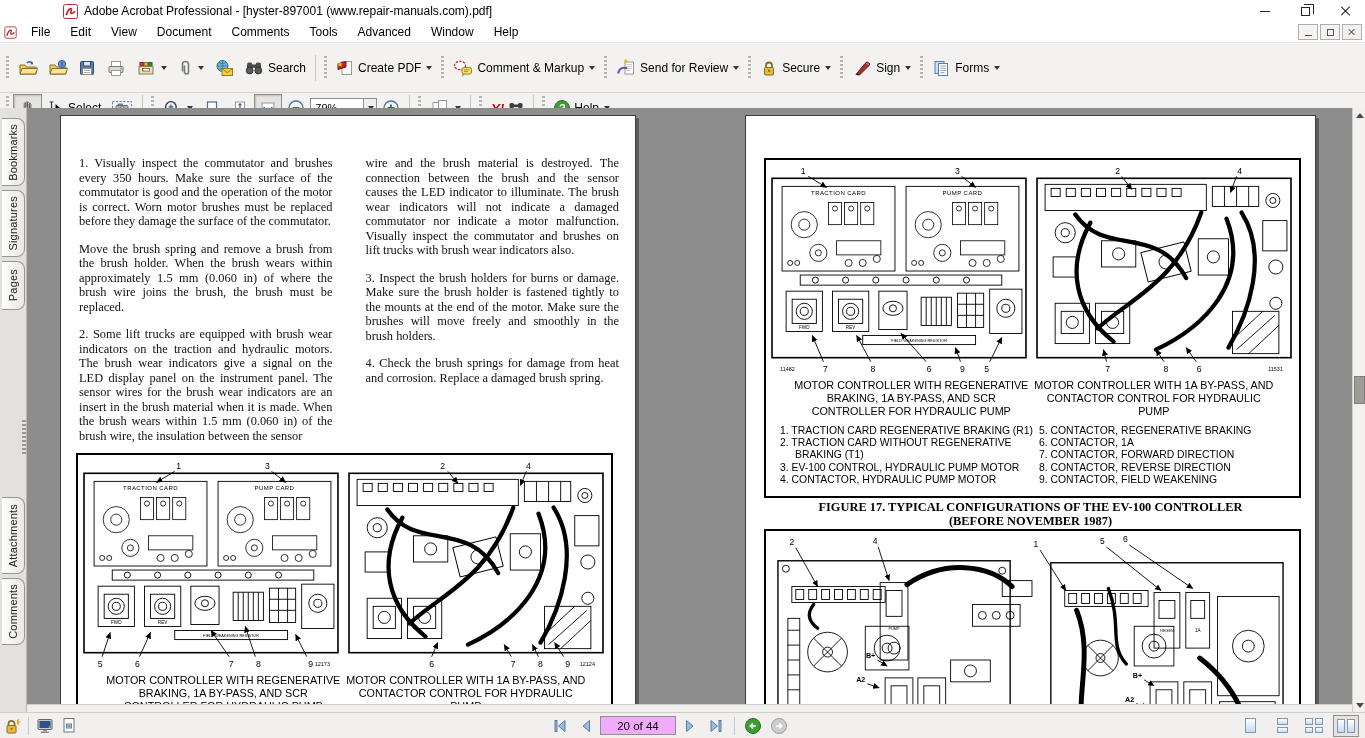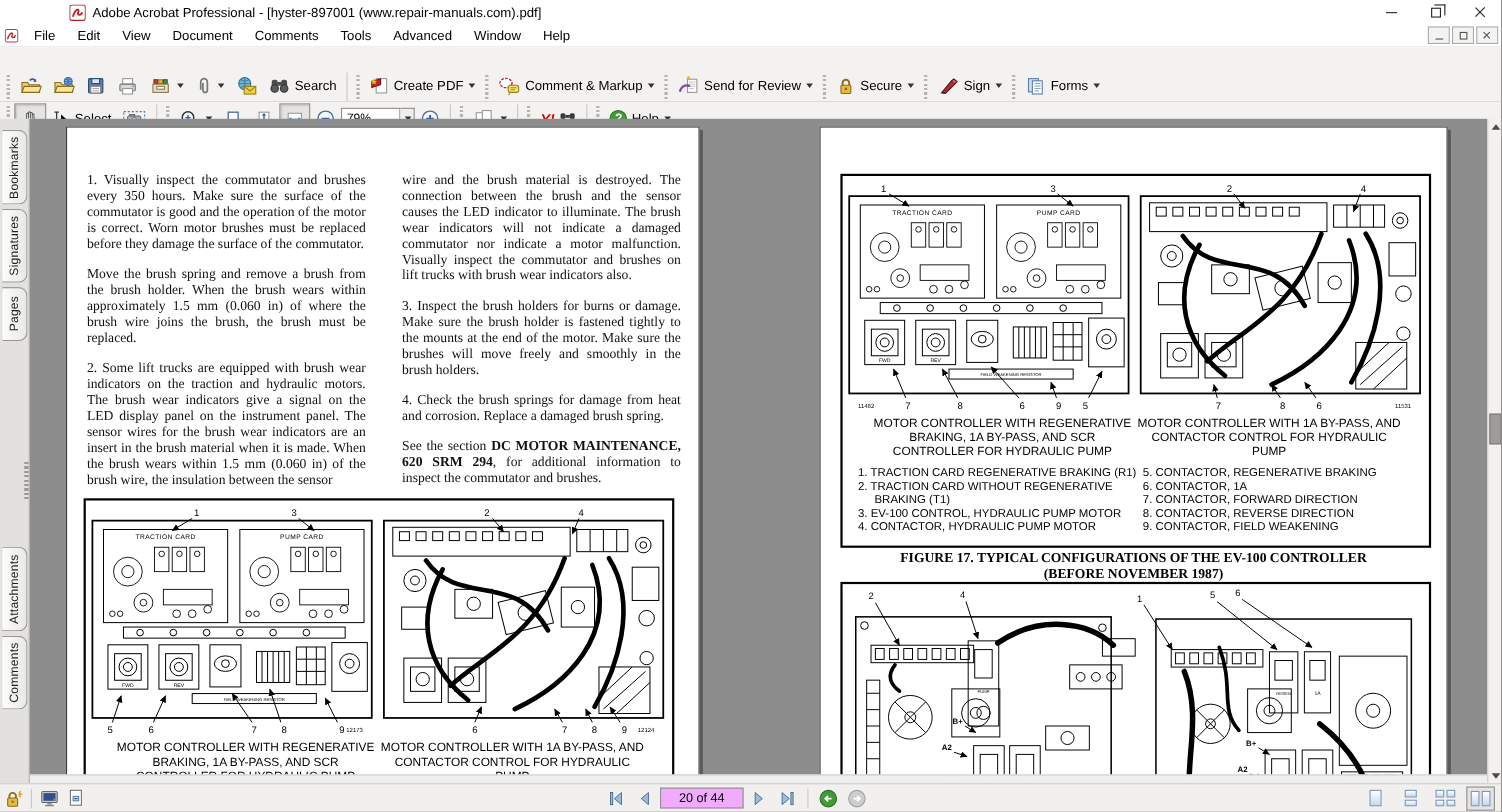--- a/index.html
+++ b/index.html
@@ -25,21 +25,21 @@
   .doc-ctrls { position:absolute; right:3px; top:2px; display:flex; gap:2px; }
   .dbtn { width:20px; height:16px; border:1px solid #adadad; background:#f4f3f1; display:flex; align-items:center; justify-content:center; }
   .dg-min { width:7px; height:1px; background:#555; margin-top:6px; }
   .dg-res { width:7px; height:7px; border:1px solid #555; }
   .dg-close { position:relative; width:8px; height:8px; }
   .dg-close:before,.dg-close:after { content:""; position:absolute; left:3.4px; top:0; width:1.2px; height:8px; background:#555; }
   .dg-close:before { transform:rotate(45deg);} .dg-close:after { transform:rotate(-45deg);}
 
   
   .tb { background:#f3f2f0; display:flex; align-items:center; border-bottom:1px solid #d7d5d1; padding-left:2px; }
-  .tb1 { height:50px;align-items:flex-end; } .tb2 { height:31px; }
+  .tb1 { height:50px; } .tb2 { height:31px; }
   .grip { width:3px; height:24px; margin:0 4px; background:repeating-linear-gradient(to bottom,#b6b4b0 0 2px, transparent 2px 4px); }
   .vsep { width:1px; height:26px; background:#c9c7c3; margin:0 4px; }
   .tbtn { display:flex; align-items:center; gap:4px; padding:2px 4px; height:28px; border:1px solid transparent; font-size:12px; white-space:nowrap; }
   .tbtn.pressed { border:1px solid #8f8f8f; background:#e6e4e1; box-shadow:inset 1px 1px 2px rgba(0,0,0,.18); }
   .caret { width:0; height:0; border-left:3.5px solid transparent; border-right:3.5px solid transparent; border-top:4px solid #333; margin-left:1px; }
   .zoombox { width:54px; height:20px; border:1px solid #8f8f8f; background:#fff; font-size:11px; padding:1px 4px; font-family:"Liberation Sans",sans-serif; }
   .dropbtn { width:13px; height:20px; border:1px solid #8f8f8f; border-left:none; background:#efeeec; display:flex; align-items:center; justify-content:center; }
 
   
   .main { position:absolute; top:108px; left:0; right:0; bottom:26px; display:flex; }
@@ -519,21 +519,20 @@
         <div class="cols">
           <div class="col">
             <p>1. Visually inspect the commutator and brushes every 350 hours. Make sure the surface of the commutator is good and the operation of the motor is correct. Worn motor brushes must be replaced before they damage the surface of the commutator.</p>
             <p>Move the brush spring and remove a brush from the brush holder. When the brush wears within approximately 1.5 mm (0.060 in) of where the brush wire joins the brush, the brush must be replaced.</p>
             <p>2. Some lift trucks are equipped with brush wear indicators on the traction and hydraulic motors. The brush wear indicators give a signal on the LED display panel on the instrument panel. The sensor wires for the brush wear indicators are an insert in the brush material when it is made. When the brush wears within 1.5 mm (0.060 in) of the brush wire, the insulation between the sensor</p>
           </div>
           <div class="col">
             <p>wire and the brush material is destroyed. The connection between the brush and the sensor causes the LED indicator to illuminate. The brush wear indicators will not indicate a damaged commutator nor indicate a motor malfunction. Visually inspect the commutator and brushes on lift trucks with brush wear indicators also.</p>
             <p>3. Inspect the brush holders for burns or damage. Make sure the brush holder is fastened tightly to the mounts at the end of the motor. Make sure the brushes will move freely and smoothly in the brush holders.</p>
             <p>4. Check the brush springs for damage from heat and corrosion. Replace a damaged brush spring.</p>
-            <p><span>See the section </span><b>DC MOTOR MAINTENANCE, 620 SRM 294</b><span>, for additional information to inspect the commutator and brushes.</span></p>
           </div>
         </div>
 
         <div class="figframe fig-left">
           <div class="diagrow">
             <svg class="diag" width="260" height="214" viewBox="0 0 258 212">
               <use href="#gA"></use>
               <text class="dnum" x="96" y="12">1</text>
               <line class="lead" x1="92" y1="14" x2="74" y2="25" marker-end="url(#arr)"></line>
               <text class="dnum" x="184" y="12">3</text>

